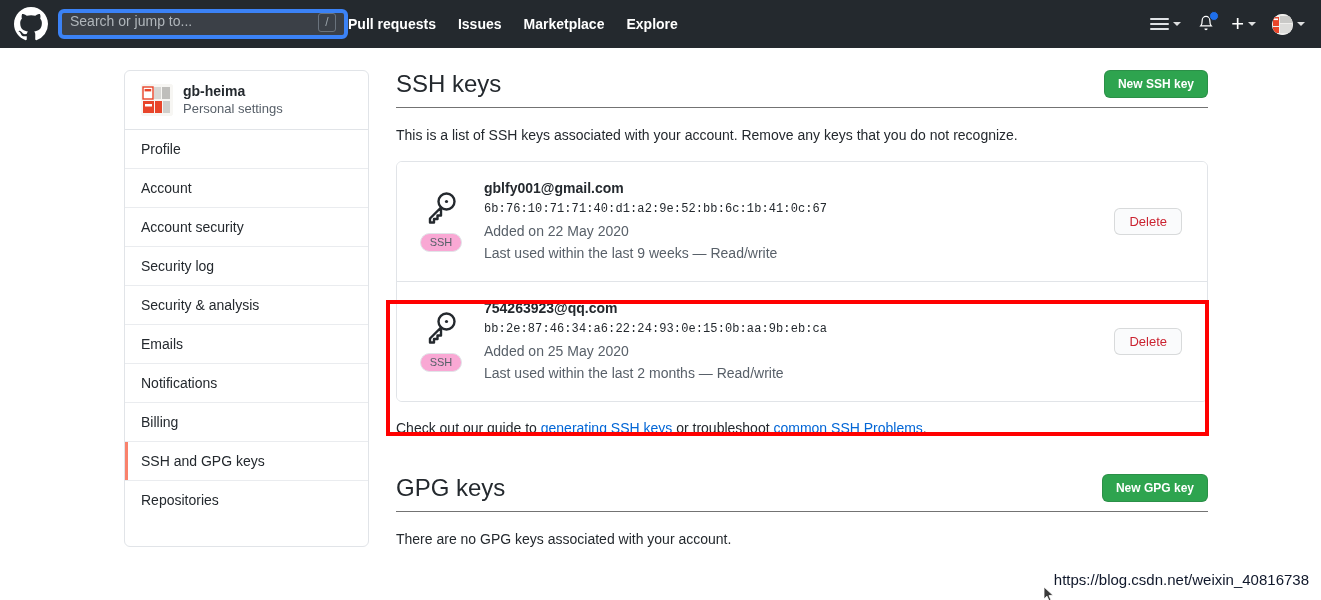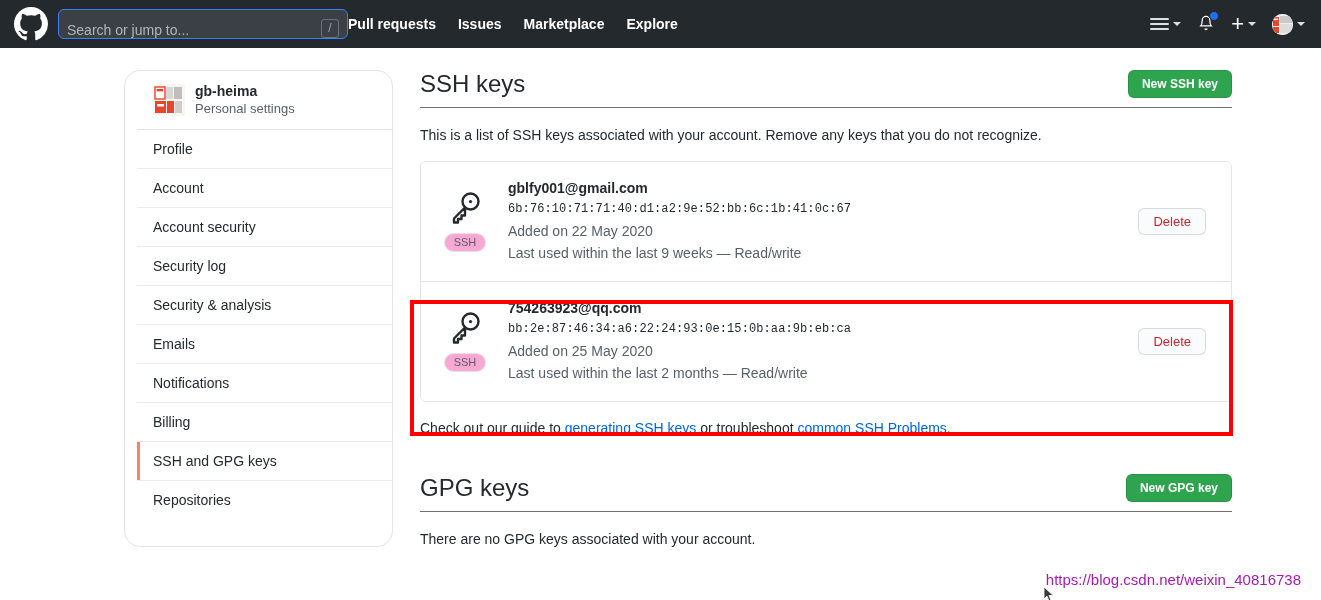--- a/index.html
+++ b/index.html
@@ -18,23 +18,23 @@
     display: flex;
     align-items: center;
     padding: 0 8px 0 8px;
     position: relative;
   }
   .gh-logo { width: 34px; height: 34px; margin: 0 10px 0 6px; flex: 0 0 auto; }
   .gh-logo svg { display: block; }
   .search-box {
     width: 290px; height: 30px;
     background: #3b4047;
-    border: 1px solid #3b82f6;
+    border: 4px solid #3b82f6;
     border-radius: 6px;
-    display: flex; align-items: flex-end;
+    display: flex; align-items: flex-start;
     padding: 0 8px;
     flex: 0 0 auto;
   }
   .search-box .ph {
     flex: 1;
     font-size: 14px;
     color: #b0b6bb;
     white-space: nowrap;
     overflow: hidden;
   }
@@ -81,28 +81,27 @@
   .plus-glyph { color: #fff; font-size: 22px; line-height: 18px; font-weight: 300; }
   .avatar-sm {
     width: 21px; height: 21px; border-radius: 50%;
     overflow: hidden; background: #e8e8e8; position: relative;
     display: block;
   }
 
   
   .page { display: flex; padding-top: 22px; }
   .sidebar {
-    width: 269px;
+    width: 245px;
     margin-left: 124px;
     border: 1px solid #e1e4e8;
-    border-radius: 16px;
+    border-radius: 6px;
     background: #fff;
     flex: 0 0 auto;
     overflow: hidden;
-    padding-left: 12px;
   }
   .sb-user {
     display: flex; align-items: center; gap: 10px;
     padding: 12px 14px 12px 16px;
     border-bottom: 1px solid #e1e4e8;
   }
   .sb-avatar {
     width: 32px; height: 32px; border-radius: 3px;
     flex: 0 0 auto; position: relative; overflow: hidden;
     background: #f6f6f4;
@@ -213,22 +212,22 @@
     border: 4px solid #ff0000;
     pointer-events: none;
     left: -10px;
     top: 230px;
     width: 823px;
     height: 136px;
   }
 
   .watermark {
     position: absolute;
-    right: 20px; bottom: 12px;
-    color: #a21caf;
+    right: 12px; bottom: 12px;
+    color: #0f172a;
     font-size: 15px;
     white-space: nowrap;
     user-select: none;
   }
   .cursor-arrow { position: absolute; left: 1043px; top: 586px; }
 </style>
 </head>
 <body>
 
 <div class="header">

